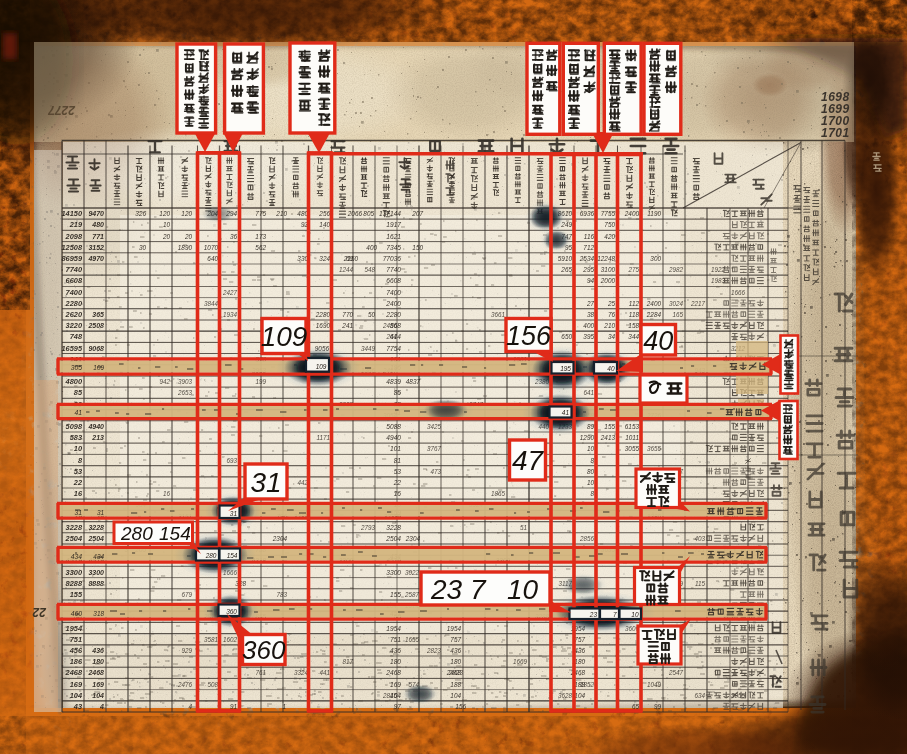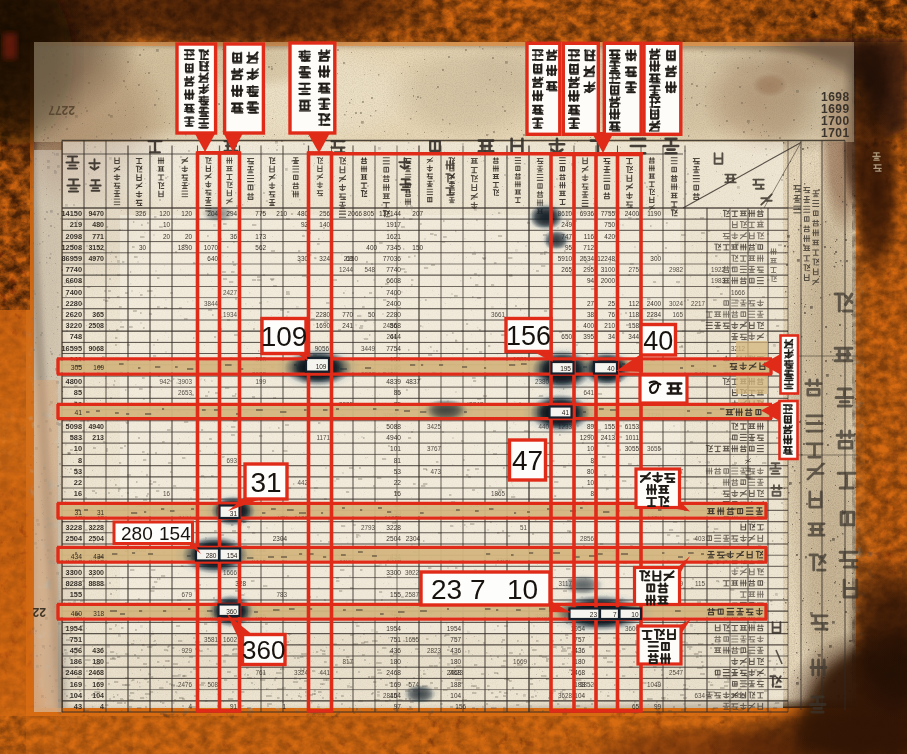--- a/index.html
+++ b/index.html
@@ -1,14 +1,14 @@
 <!DOCTYPE html>
 <html><head><meta charset="utf-8"><style>
 html,body{margin:0;padding:0;background:#1d0e06;}
-.stage{position:relative;width:907px;height:754px;overflow:hidden;font-family:"Liberation Sans",sans-serif;}
+.stage{position:relative;width:907px;height:754px;overflow:hidden;font-family:"Liberation Sans",sans-serif;font-style:italic;}
 </style></head><body>
 <div class="stage">
 <svg width="907" height="754" viewBox="0 0 907 754">
 <defs>
 <radialGradient id="gDark">
           <stop offset="0%" stop-color="#1c0c04" stop-opacity="1.0"></stop>
           <stop offset="60%" stop-color="#1c0c04" stop-opacity="0.75"></stop>
           <stop offset="100%" stop-color="#1c0c04" stop-opacity="0"></stop>
         </radialGradient>
 <radialGradient id="gDark2">

